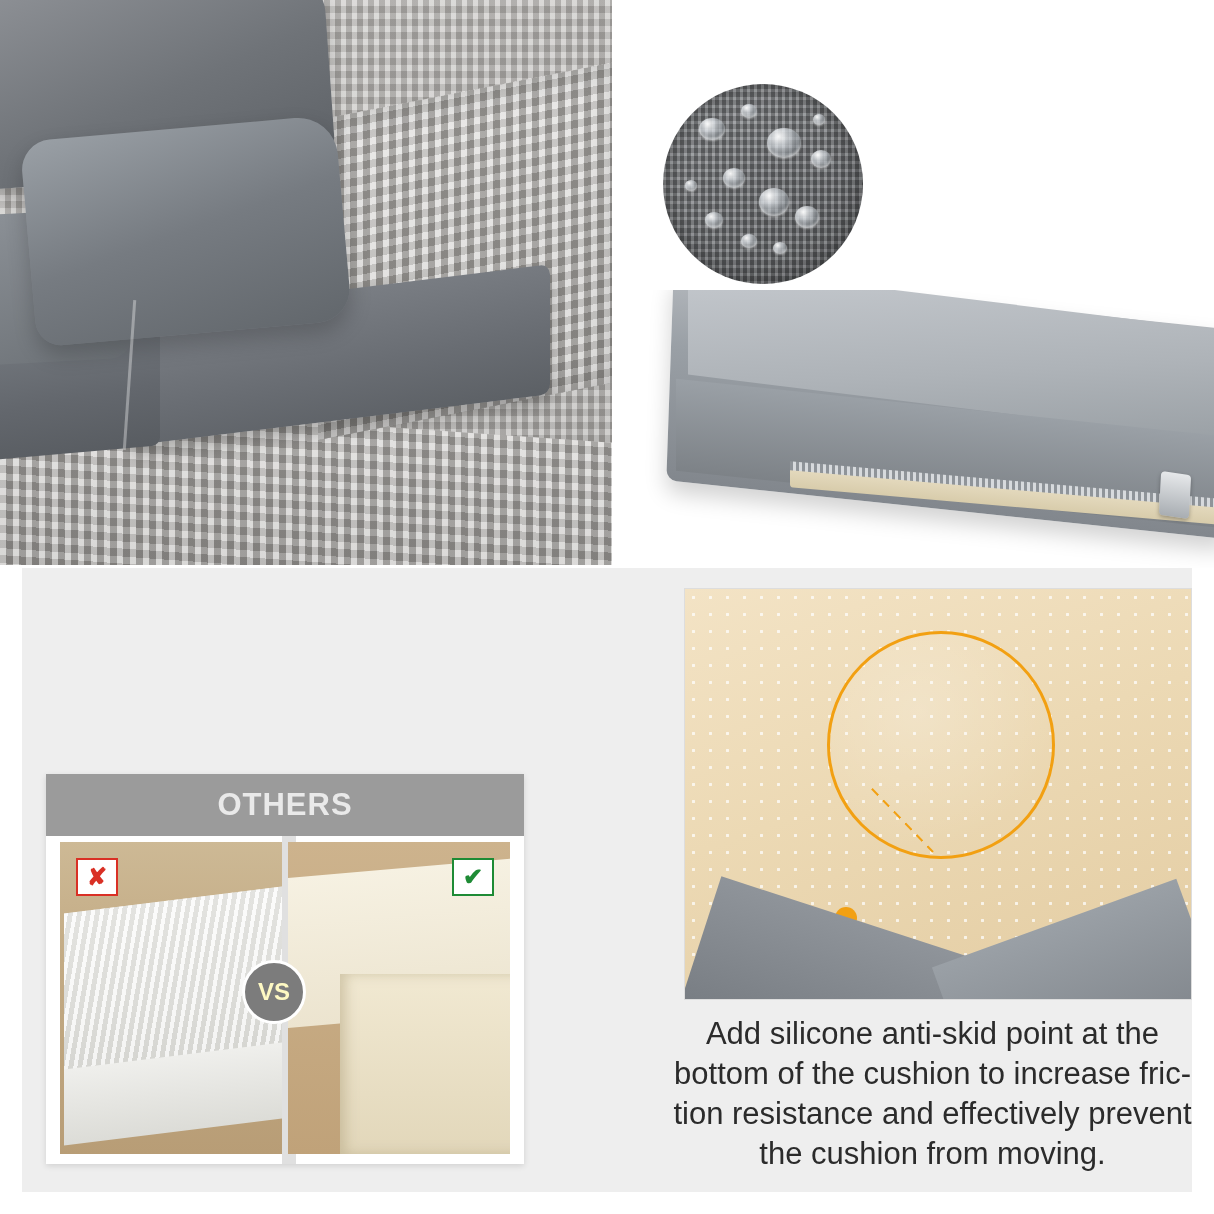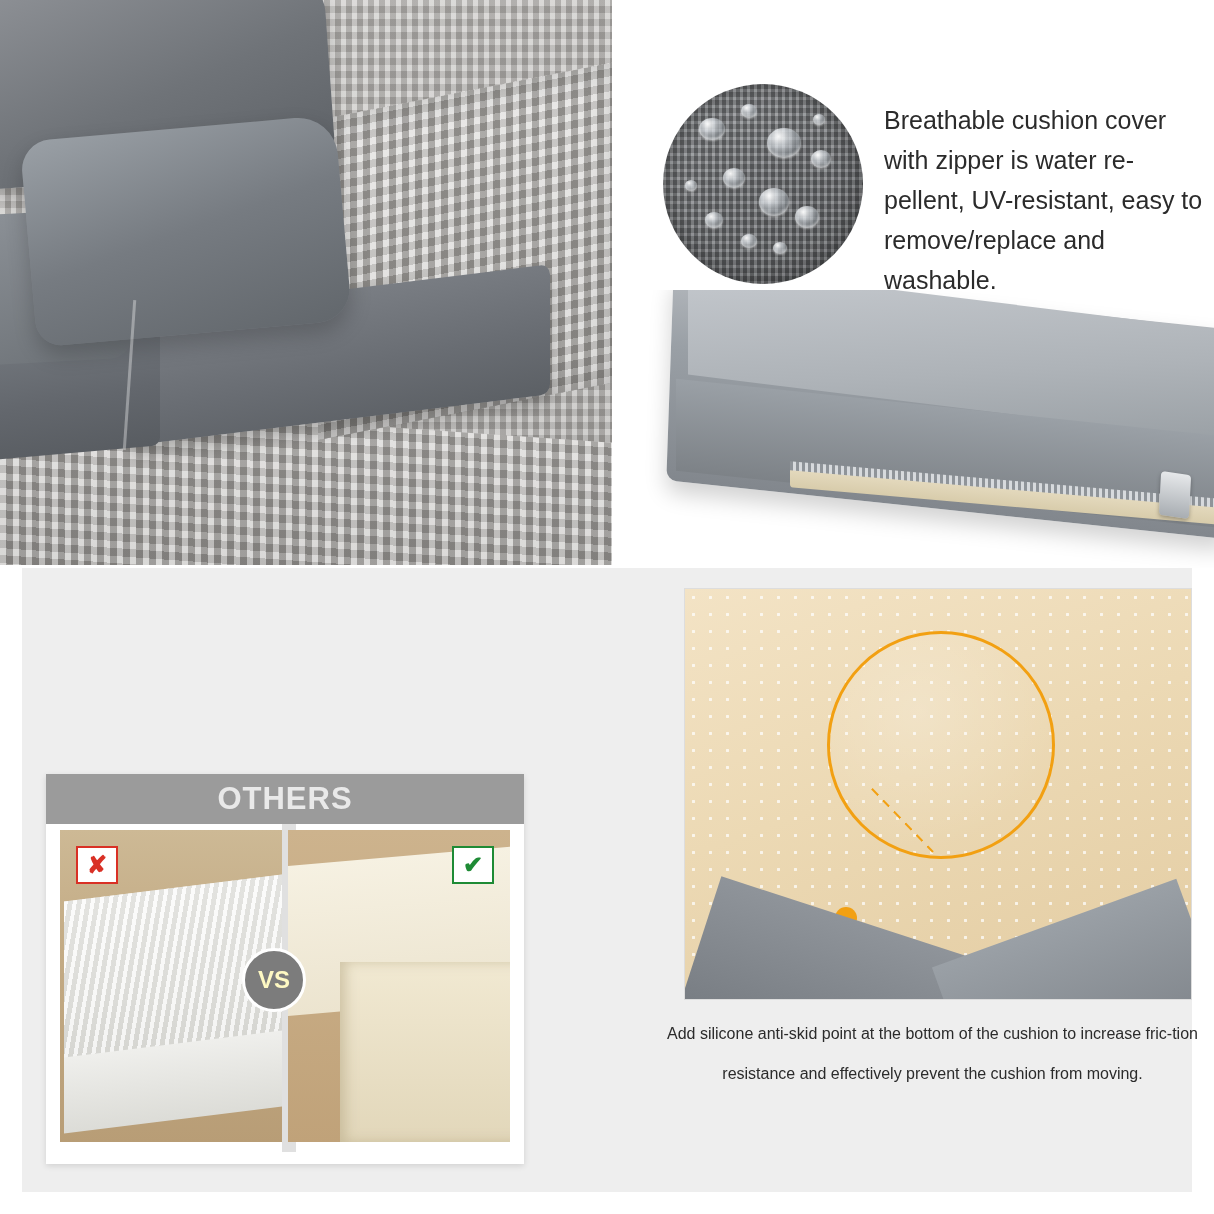--- a/index.html
+++ b/index.html
@@ -281,21 +281,21 @@
     position: absolute;
     left: 46px;
     top: 774px;
     width: 478px;
     height: 390px;
     background: #ffffff;
     box-shadow: 0 2px 6px rgba(0,0,0,0.12);
   }
   .compare-header {
     position: relative;
-    height: 50px;
+    height: 62px;
     background: #9b9b9b;
     display: flex;
   }
   .compare-header .half {
     flex: 1;
     display: flex;
     align-items: center;
     justify-content: center;
     font-weight: bold;
     font-size: 31px;
@@ -485,21 +485,21 @@
     background: linear-gradient(180deg, #9aa0a6 0%, #7d8288 100%);
     transform: rotate(-20deg);
     transform-origin: right bottom;
   }
 
   .bottom-text {
     position: absolute;
     left: 660px;
     top: 1014px;
     width: 545px;
-    font-size: 16px;
+    font-size: 31px;
     line-height: 40px;
     color: #2b2b2b;
     text-align: center;
   }
 </style>
 </head>
 <body>
 
 <div class="page">
 
@@ -523,21 +523,20 @@
     <div class="drop" style="left:60px; top:84px; width:22px; height:20px;"></div>
     <div class="drop" style="left:96px; top:104px; width:30px; height:28px;"></div>
     <div class="drop" style="left:42px; top:128px; width:18px; height:16px;"></div>
     <div class="drop" style="left:132px; top:122px; width:24px; height:22px;"></div>
     <div class="drop" style="left:78px; top:150px; width:16px; height:14px;"></div>
     <div class="drop" style="left:110px; top:158px; width:14px; height:12px;"></div>
     <div class="drop" style="left:22px; top:96px; width:12px; height:11px;"></div>
     <div class="drop" style="left:150px; top:30px; width:12px; height:11px;"></div>
   </div>
 
-  <div class="top-text">Breathable cushion cover with zipper is water re-pellent, UV-resistant, easy to remove/replace and washable.</div>
 
   <div class="cushion-photo">
     <div class="cushion-body"></div>
     <div class="cushion-top"></div>
     <div class="cushion-side"></div>
     <div class="zipper-gap"></div>
     <div class="zipper-teeth"></div>
     <div class="zipper-pull"></div>
   </div>
 

